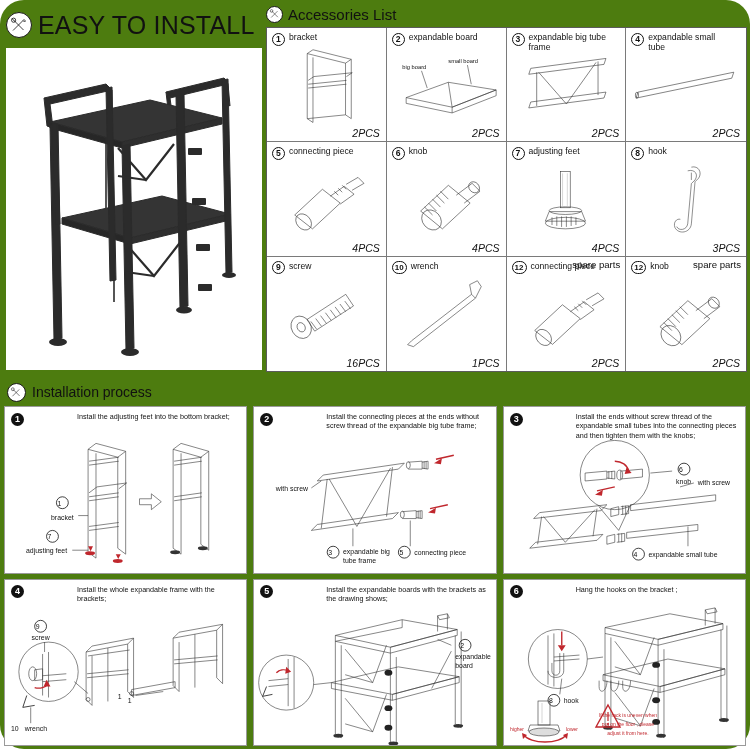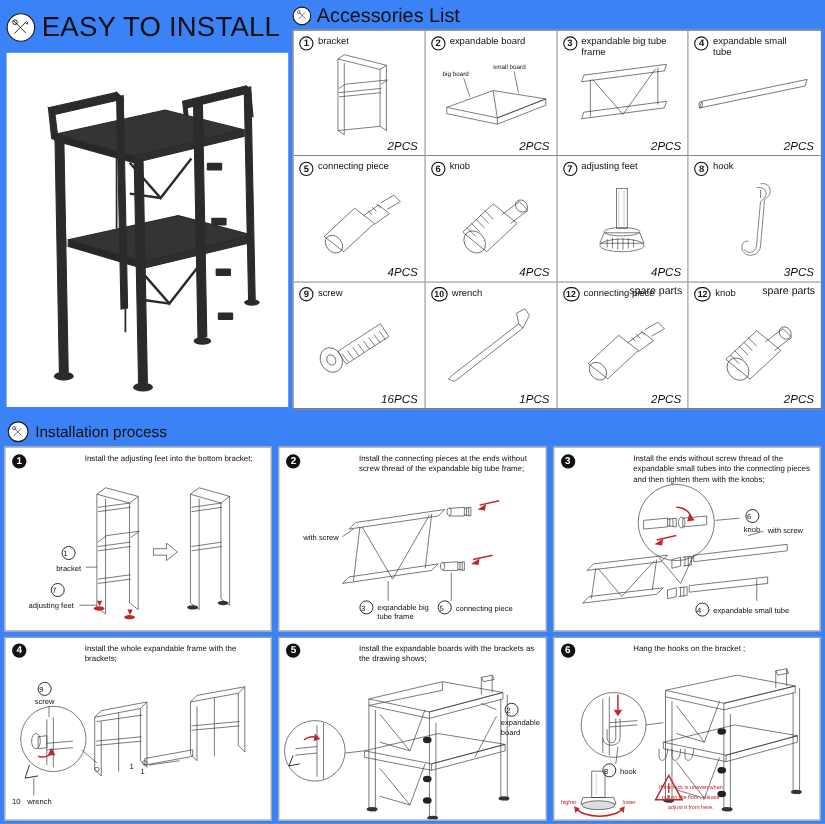--- a/index.html
+++ b/index.html
@@ -2,21 +2,21 @@
 <html><head>
 <meta charset="utf-8">
 <style>
   * { box-sizing: border-box; margin: 0; padding: 0; }
   body {
     width: 750px; height: 749px;
     font-family: "Liberation Sans", sans-serif;
     background: #ffffff;
     overflow: hidden;
   }
-  .page { position: relative; width: 750px; height: 749px; background: #3b82f6; }
+  .page { position: relative; width: 750px; height: 749px; background: #4d7c0f; border-radius: 24px; }
 
   
   .top { position: absolute; left: 0; top: 0; width: 750px; height: 376px; }
   .easy-header {
     position: absolute; left: 6px; top: 6px; width: 256px; height: 38px;
     display: flex; align-items: center; gap: 6px;
   }
   .easy-title {
     font-size: 25px; font-weight: 400; color: #111; letter-spacing: .2px;
     white-space: nowrap;
@@ -34,21 +34,21 @@
     background: #ffffff; overflow: hidden;
   }
   .product-photo svg { display:block; width: 100%; height: 100%; }
 
   
   .acc-header {
     position: absolute; left: 266px; top: 3px; width: 481px; height: 22px;
     display: flex; align-items: center; gap: 5px;
   }
   .acc-header .tool-badge { width: 17px; height: 17px; border-width: 1.2px; }
-  .acc-title { font-size: 18px; color: #111; }
+  .acc-title { font-size: 15px; color: #111; }
 
   .acc-grid {
     position: absolute; left: 266px; top: 27px; width: 481px; height: 345px;
     background: #fff; border: 1px solid #5b5b5b;
     display: grid;
     grid-template-columns: repeat(4, 1fr);
     grid-template-rows: repeat(3, 1fr);
   }
   .acc-cell {
     position: relative; border-right: 1px solid #7a7a7a; border-bottom: 1px solid #7a7a7a;

